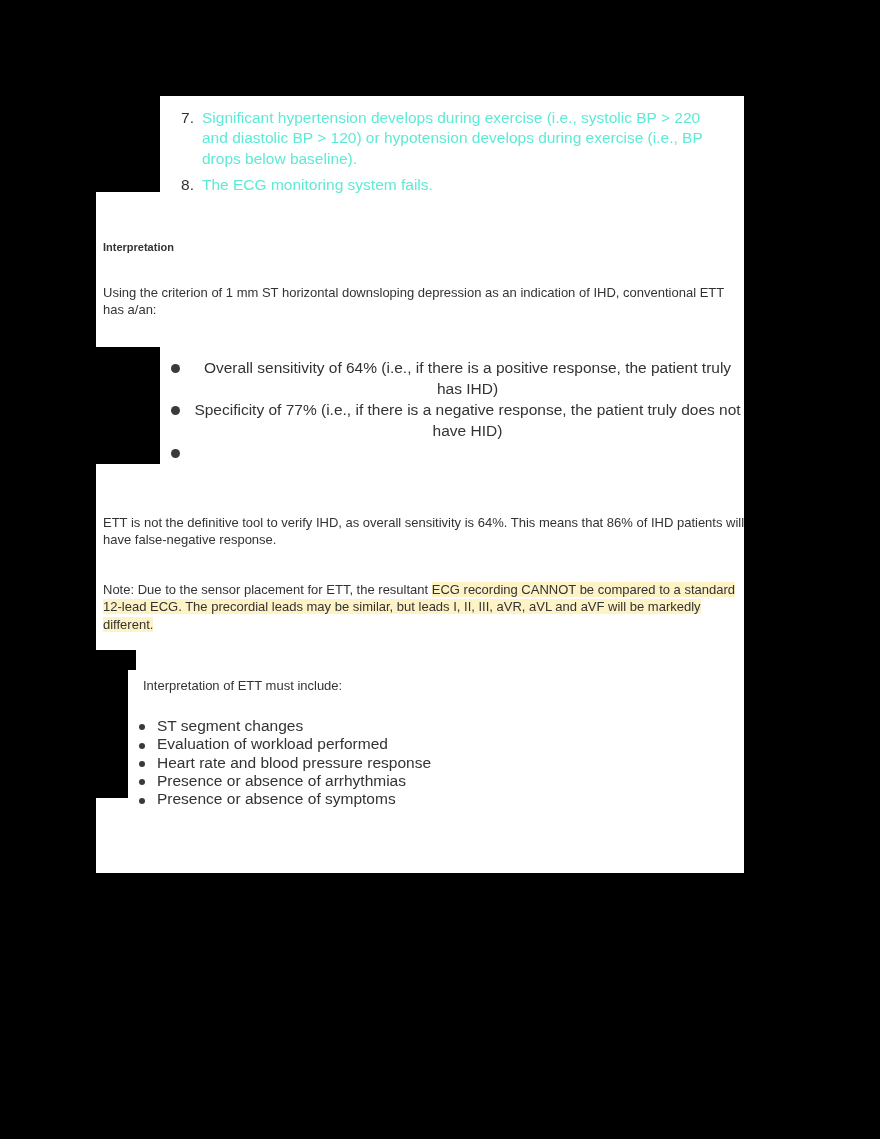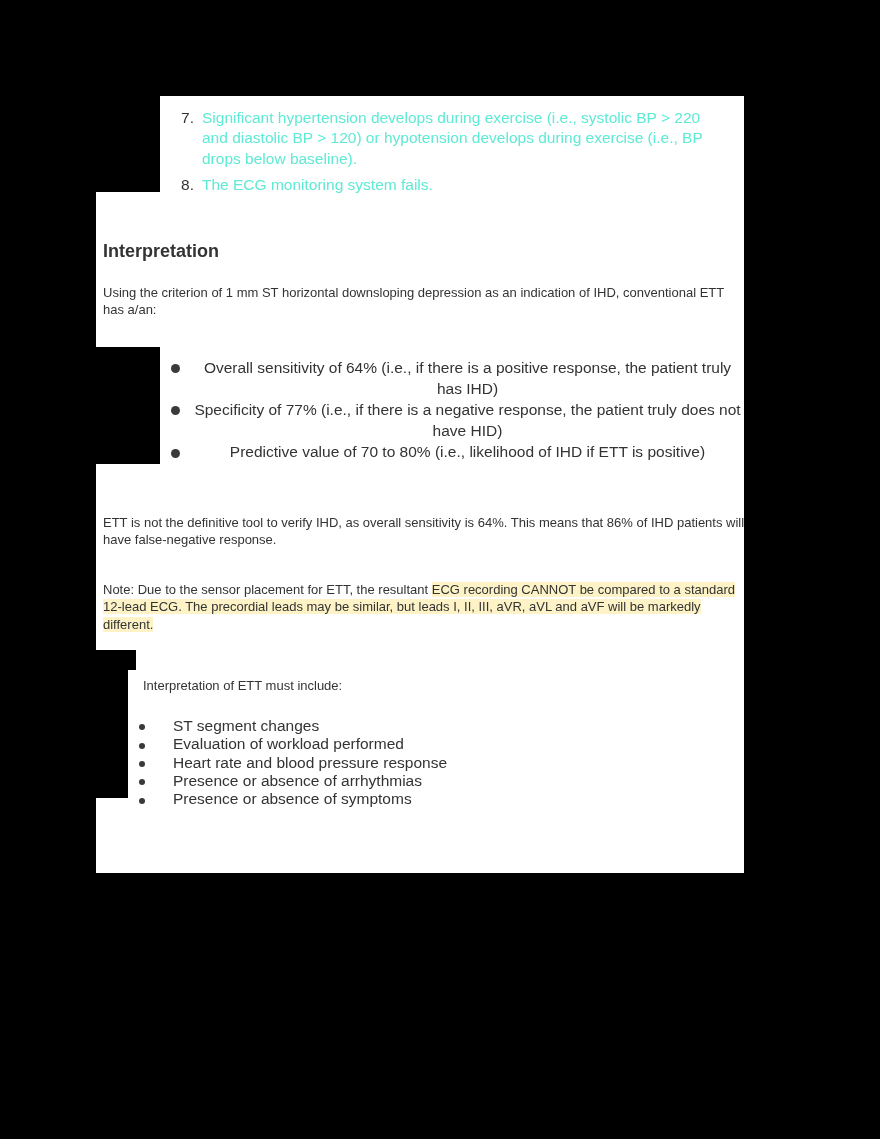--- a/index.html
+++ b/index.html
@@ -59,21 +59,21 @@
     font-size: 15.5px;
     line-height: 1.32;
   }
 
   #item7 { left: 168px; top: 108px; width: 560px; }
   #item8 { left: 168px; top: 175px; width: 560px; }
 
   .heading {
     position: absolute;
     font-weight: bold;
-    font-size: 18px;
+    font-size: 11px;
     color: #333333;
   }
   #heading-interpretation { left: 103px; top: 240px; }
 
   .para {
     position: absolute;
     color: #333333;
     font-size: 13px;
     line-height: 1.33;
   }
@@ -104,21 +104,21 @@
     height: 9px;
     border-radius: 50%;
     background: #3a3a3a;
   }
 
   #list-stats { left: 163px; top: 358px; width: 580px; }
   #list-stats li { margin-bottom: 1px; text-align: center; }
 
   #list-include { left: 129px; top: 717px; width: 600px; }
   #list-include li {
-    padding-left: 44px;
+    padding-left: 28px;
     margin-bottom: 0px;
     line-height: 1.18;
   }
   #list-include li .dot {
     width: 6px;
     height: 6px;
     top: 0.48em;
     left: 10px;
   }
 
@@ -149,21 +149,21 @@
     <span class="ol-text">The ECG monitoring system fails.</span>
   </div>
 
   <div class="heading" id="heading-interpretation">Interpretation</div>
 
   <div class="para" id="para-criterion">Using the criterion of 1 mm ST horizontal downsloping depression as an indication of IHD, conventional ETT has a/an:</div>
 
   <ul class="bullet-list" id="list-stats">
     <li><span class="dot"></span><span>Overall sensitivity of 64% (i.e., if there is a positive response, the patient truly has IHD)</span></li>
     <li><span class="dot"></span><span>Specificity of 77% (i.e., if there is a negative response, the patient truly does not have HID)</span></li>
-    <li><span class="dot"></span><span>Predictive value of 70 to 80% (i.e., likelihood of IHD if ETT is positive)</span></li>
+    <li><span class="dot"></span></li>
   </ul>
 
   <div class="para" id="para-ett-not">ETT is not the definitive tool to verify IHD, as overall sensitivity is 64%. This means that 86% of IHD patients will have false-negative response.</div>
 
   <div class="para" id="para-note"><span>Note: Due to the sensor placement for ETT, the resultant </span><span class="hl">ECG recording CANNOT be compared to a standard 12-lead ECG. The precordial leads may be similar, but leads I, II, III, aVR, aVL and aVF will be markedly different.</span></div>
 
   <div class="para" id="para-include">Interpretation of ETT must include:</div>
 
   <ul class="bullet-list" id="list-include">
     <li><span class="dot"></span><span>ST segment changes</span></li>

